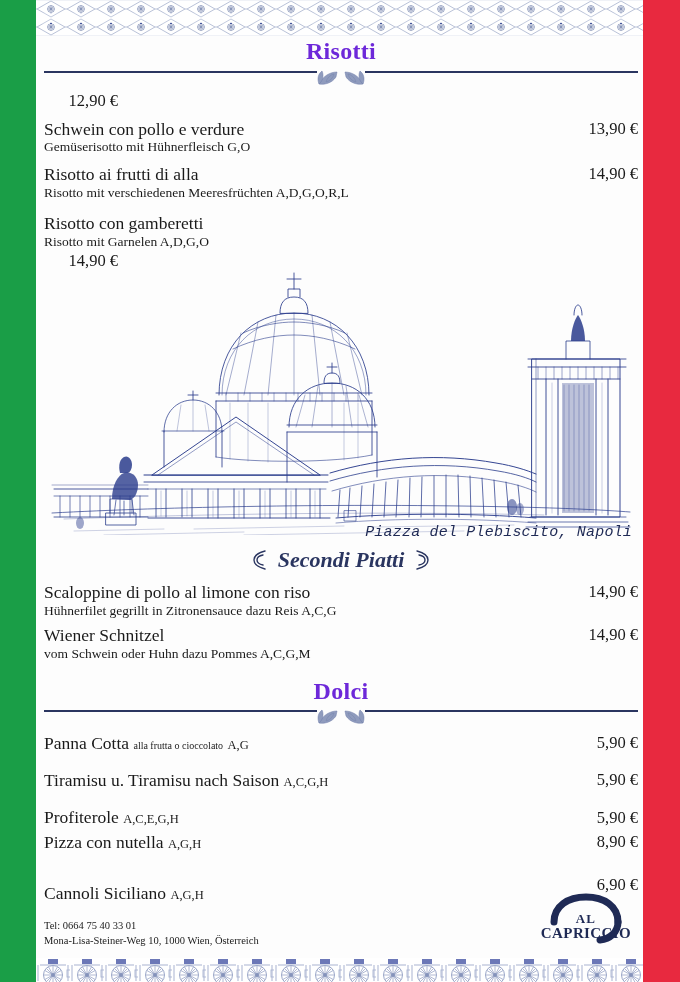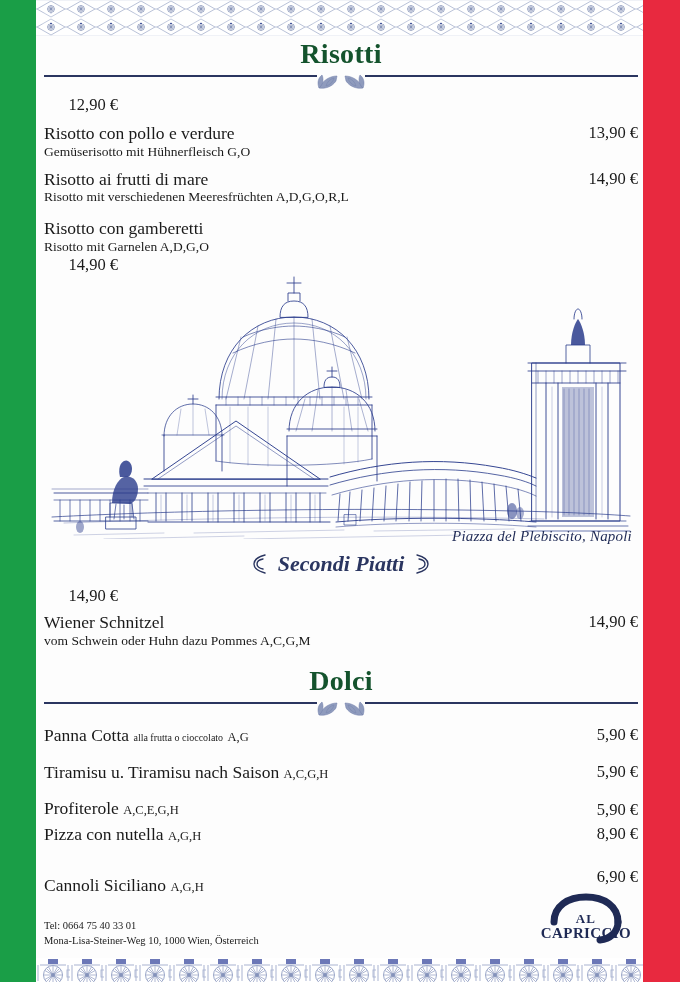--- a/index.html
+++ b/index.html
@@ -58,23 +58,23 @@
     left: 44px; top: 36px;
     width: 594px;
   }
 
   
   .section-head {
     position: relative;
     text-align: center;
   }
   .section-title {
-    font-size: 28px;
+    font-size: 24px;
     font-weight: bold;
-    color: #14532d;
+    color: #6d28d9;
     letter-spacing: 0.3px;
     line-height: 1.15;
   }
   .rule-wrap {
     position: relative;
     height: 20px;
     margin-top: 2px;
   }
   .rule-line {
     position: absolute;
@@ -143,20 +143,21 @@
     text-align: right;
     min-width: 74px;
   }
 
   
   .illus-wrap {
     position: relative;
     width: 594px;
     height: 272px;
     margin-top: -4px;
+    font-family: Liberation Mono, monospace;
   }
   .illus-caption {
     position: absolute;
     right: 6px;
     bottom: -2px;
     font-size: 15px;
     font-style: italic;
     color: #1f2a55;
     letter-spacing: 0.2px;
   }
@@ -260,29 +261,29 @@
       </div>
     </div>
 
     <div style="margin-top:2px;">
       <div class="menu-row" style="margin-top:3px;">
         <div class="price">12,90 €</div>
       </div>
 
       <div class="menu-row" style="margin-top:8px;">
         <div class="row-text">
-          <div class="dish-name">Risotto con pollo e verdure</div>
+          <div class="dish-name">Schwein con pollo e verdure</div>
           <div class="dish-desc">Gemüserisotto mit Hühnerfleisch G,O</div>
         </div>
         <div class="price">13,90 €</div>
       </div>
 
       <div class="menu-row" style="margin-top:8px;">
         <div class="row-text">
-          <div class="dish-name">Risotto ai frutti di mare</div>
+          <div class="dish-name">Risotto ai frutti di alla</div>
           <div class="dish-desc">Risotto mit verschiedenen Meeresfrüchten A,D,G,O,R,L</div>
         </div>
         <div class="price">14,90 €</div>
       </div>
 
       <div class="menu-row" style="margin-top:12px;flex-direction:column;">
         <div class="row-text">
           <div class="dish-name">Risotto con gamberetti</div>
           <div class="dish-desc">Risotto mit Garnelen  A,D,G,O</div>
         </div>
@@ -514,20 +515,24 @@
       <svg class="flourish" viewBox="0 0 18 24">
         <g fill="none" stroke="#2a3560" stroke-width="1.4" stroke-linecap="round">
           <path d="M4 3 C12 5 15 9 15 12 C15 15 12 19 4 21"></path>
           <path d="M6 7 C11 8 12 10 12 12 C12 14 11 16 6 17"></path>
         </g>
       </svg>
     </div>
 
     <div style="margin-top:9px;">
       <div class="menu-row">
+        <div class="row-text">
+          <div class="dish-name">Scaloppine di pollo al limone con riso</div>
+          <div class="dish-desc">Hühnerfilet gegrillt in Zitronensauce dazu Reis A,C,G</div>
+        </div>
         <div class="price">14,90 €</div>
       </div>
 
       <div class="menu-row" style="margin-top:6px;">
         <div class="row-text">
           <div class="dish-name">Wiener Schnitzel</div>
           <div class="dish-desc">vom Schwein oder Huhn dazu Pommes A,C,G,M</div>
         </div>
         <div class="price">14,90 €</div>
       </div>

